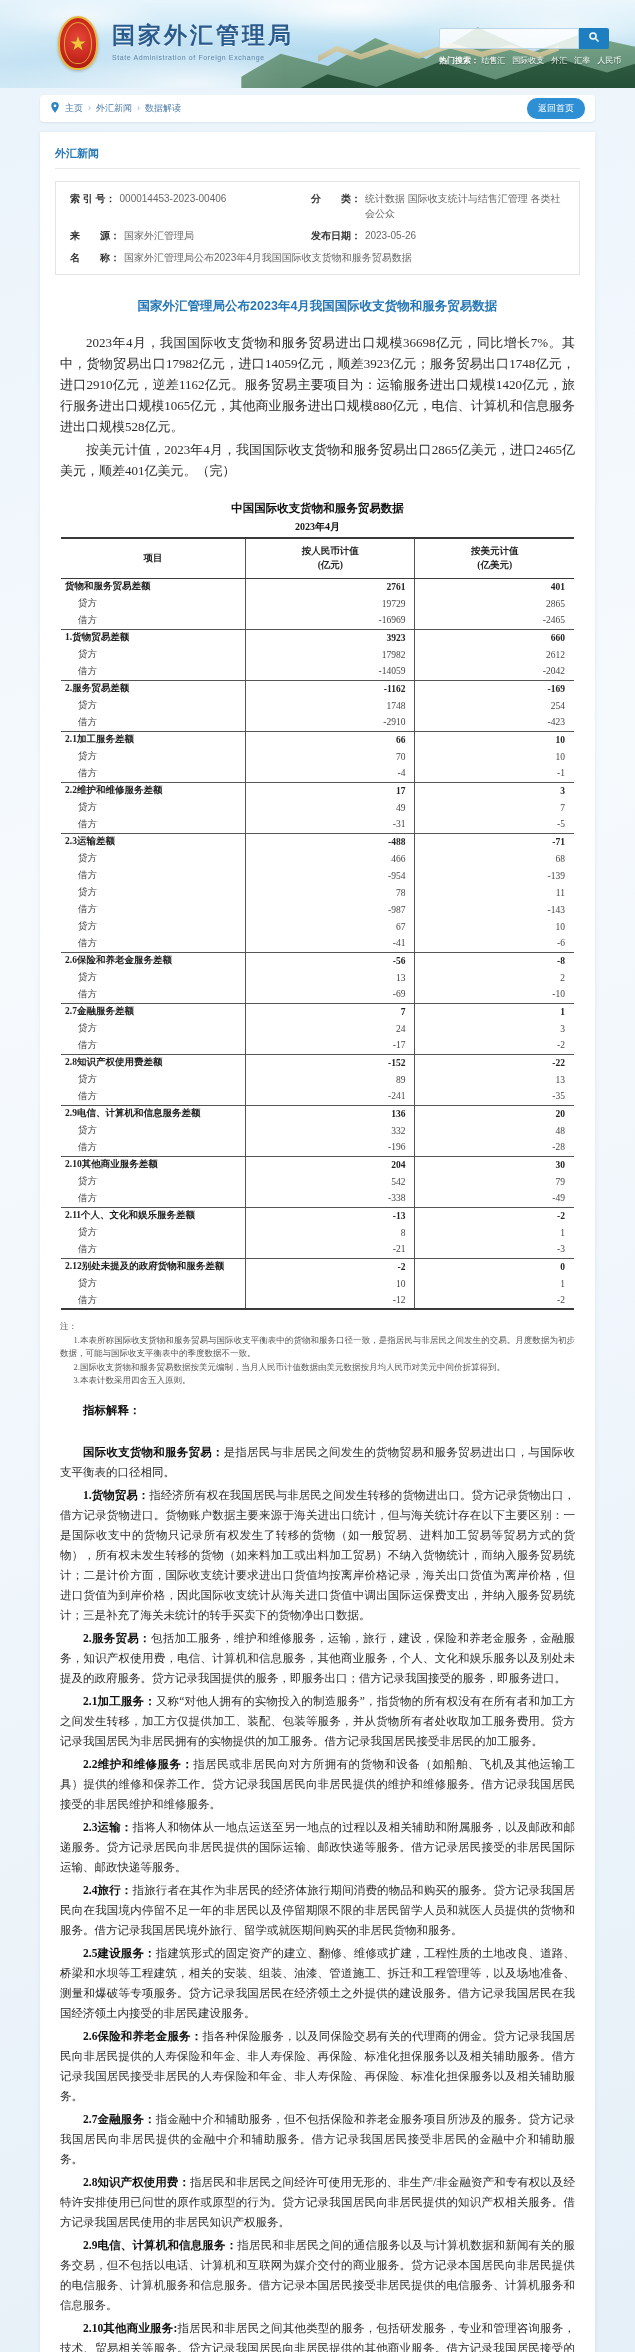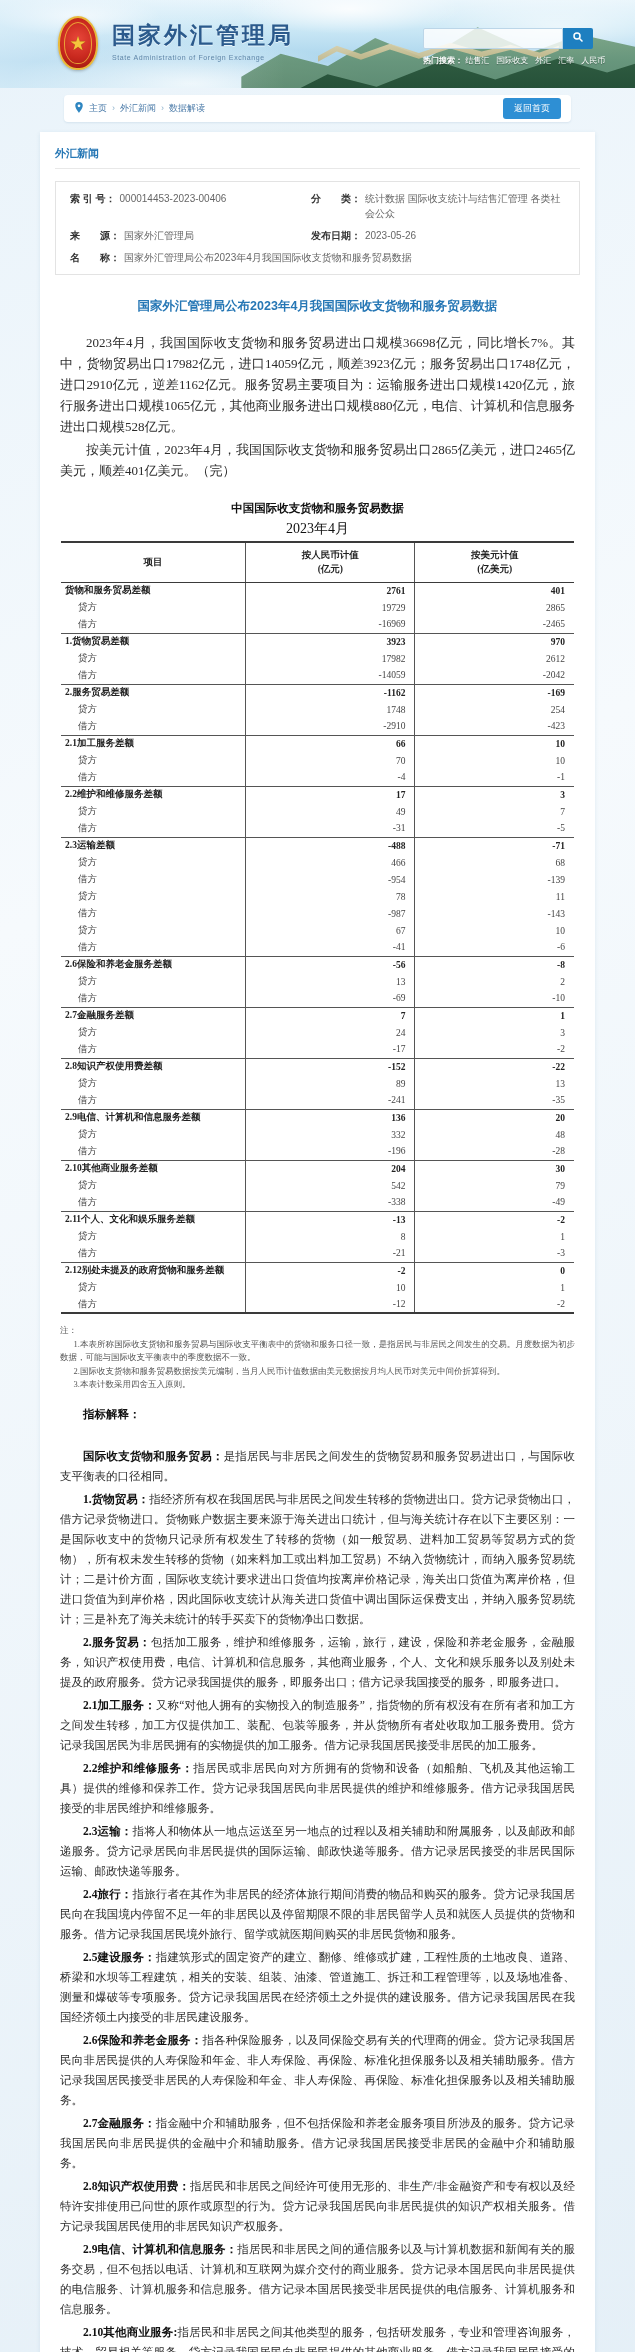--- a/index.html
+++ b/index.html
@@ -31,54 +31,54 @@
     background:radial-gradient(circle at 50% 42%, #e8473a 0%, #c8281e 55%, #99140f 100%);
     border:2px solid #e8b83a; border-radius:50% 50% 46% 46%;
     display:flex; align-items:center; justify-content:center; box-shadow:0 1px 3px rgba(0,0,0,.25); }
   .emblem .star { color:#f5c63c; font-size:17px; line-height:1; text-shadow:0 0 1px #8a5a00; }
   .emblem .ring { position:absolute; inset:4px; border:1px solid rgba(245,198,60,.75); border-radius:inherit; }
 
   .site-title { position:absolute; left:112px; top:20px; }
   .site-title .cn { font-size:23px; font-weight:bold; color:#2b5a8c; letter-spacing:3px; text-shadow:0 1px 0 rgba(255,255,255,.6); }
   .site-title .en { font-size:7px; color:#5f86a8; letter-spacing:.6px; margin-top:3px; }
 
-  .search-area { position:absolute; right:42px; top:28px; width:170px; }
+  .search-area { position:absolute; right:26px; top:28px; width:170px; }
   .search-row { display:flex; height:21px; }
   .search-input { flex:1; border:1px solid #bcd6e8; background:rgba(255,255,255,.8); border-radius:2px 0 0 2px; padding:0 6px; font-size:9px; color:#567; outline:none; }
   .search-btn { width:30px; background:#1e7fc0; border:none; border-radius:0 2px 2px 0; display:flex; align-items:center; justify-content:center; cursor:pointer; }
   .hot-row { margin-top:6px; font-size:8px; color:#fff; text-shadow:0 1px 1px rgba(0,0,0,.35); white-space:nowrap; }
   .hot-row .hot-label { font-weight:bold; }
   .hot-row a { color:#fff; text-decoration:none; margin-right:7px; }
 
   
-  .crumb-bar { width:507px; margin:7px auto 0; background:#fff; border-radius:4px; height:27px;
+  .crumb-bar { width:555px; margin:7px auto 0; background:#fff; border-radius:4px; height:27px;
     display:flex; align-items:center; padding:0 10px; box-shadow:0 1px 2px rgba(60,110,150,.12); }
   .crumb-items { display:flex; align-items:center; font-size:9px; color:#4a7aa8; margin-left:5px; }
   .crumb-items span[data-name="breadcrumb-item"] { cursor:pointer; }
   .crumb-items span[data-name="breadcrumb-item"]:not(:last-child)::after { content:"›"; margin:0 5px; color:#8fb2cc; }
-  .back-home { margin-left:auto; background:#2e8fd4; color:#fff; font-size:9px; padding:4px 11px; border-radius:3px; border:none; cursor:pointer; }
+  .back-home { margin-left:auto; background:#2e8fd4; color:#fff; font-size:9px; padding:4px 11px; border-radius:10px; border:none; cursor:pointer; }
 
   
   .card { width:555px; margin:10px auto 18px; background:#fff; padding:12px 15px 34px; box-shadow:0 1px 4px rgba(60,110,150,.12); }
   .section-head { font-size:11px; font-weight:bold; color:#2677b5; padding:2px 0 7px; border-bottom:1px solid #e8e8e8; margin-bottom:12px; }
 
   .meta-box { border:1px solid #e3e3e3; padding:9px 14px; display:grid; grid-template-columns:1fr 1.1fr; row-gap:7px; column-gap:10px; font-size:10px; }
   .meta-item { display:flex; line-height:1.5; }
   .meta-item .k { font-weight:bold; color:#333; white-space:pre; flex:none; margin-right:4px; }
   .meta-item .v { color:#666; }
   .meta-span2 { grid-column:1 / span 2; }
 
   .doc { font-family:"Liberation Serif", serif; }
   .article-title { color:#2677b5; font-weight:bold; font-size:12.5px; text-align:center; line-height:1.5; margin:22px 34px 16px; font-family:"Liberation Sans", sans-serif; }
   .para { font-size:13px; color:#2b2b2b; line-height:1.62; text-indent:2em; text-align:justify; margin:0 5px 2px; }
 
   
   .tbl-wrap { margin:20px 6px 0; }
   .tbl-title { text-align:center; font-weight:bold; font-size:11.5px; color:#111; }
-  .tbl-sub { text-align:center; font-weight:normal; font-size:14px; color:#111; margin:4px 0 3px; }
+  .tbl-sub { text-align:center; font-weight:bold; font-size:10px; color:#111; margin:4px 0 3px; }
   table.trade { width:100%; border-collapse:collapse; font-size:9.5px; color:#222;
     border-top:2px solid #3a3a3a; border-bottom:2px solid #3a3a3a; }
   table.trade th { font-weight:bold; padding:5px 4px; line-height:1.5; border-bottom:1.5px solid #3a3a3a; }
   table.trade th:nth-child(1) { width:36%; }
   table.trade th:nth-child(2) { width:33%; }
   table.trade th:nth-child(3) { width:31%; }
   table.trade td, table.trade th { vertical-align:middle; }
   table.trade td:nth-child(2), table.trade th:nth-child(2),
   table.trade td:nth-child(3), table.trade th:nth-child(3) { border-left:1px solid #555; }
   table.trade td { height:17px; padding:0 3px; }
@@ -222,21 +222,21 @@
 
               <tr data-name="table-row" class="r-sub">
                 <td class="c-item" data-name="row-item-label">借方</td>
                 <td class="c-num" data-name="row-rmb-value">-16969</td>
                 <td class="c-num" data-name="row-usd-value">-2465</td>
               </tr>
 
               <tr data-name="table-row" class="r-main">
                 <td class="c-item" data-name="row-item-label">1.货物贸易差额</td>
                 <td class="c-num" data-name="row-rmb-value">3923</td>
-                <td class="c-num" data-name="row-usd-value">970</td>
+                <td class="c-num" data-name="row-usd-value">660</td>
               </tr>
 
               <tr data-name="table-row" class="r-sub">
                 <td class="c-item" data-name="row-item-label">贷方</td>
                 <td class="c-num" data-name="row-rmb-value">17982</td>
                 <td class="c-num" data-name="row-usd-value">2612</td>
               </tr>
 
               <tr data-name="table-row" class="r-sub">
                 <td class="c-item" data-name="row-item-label">借方</td>

